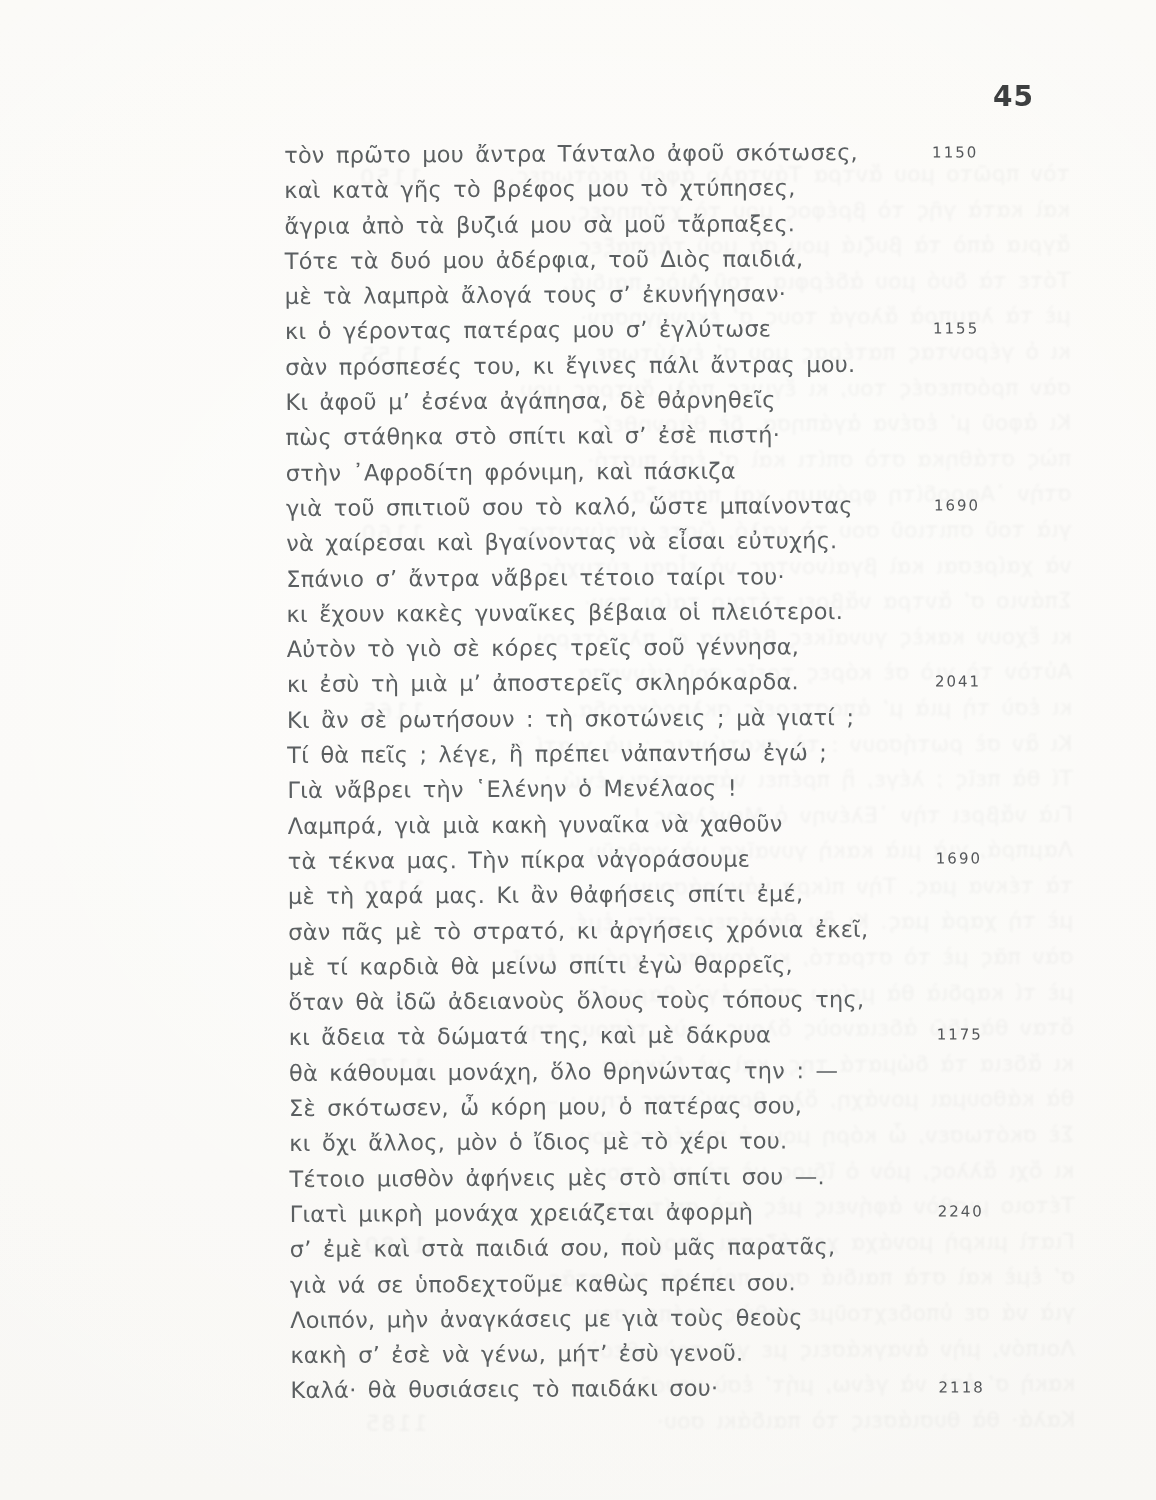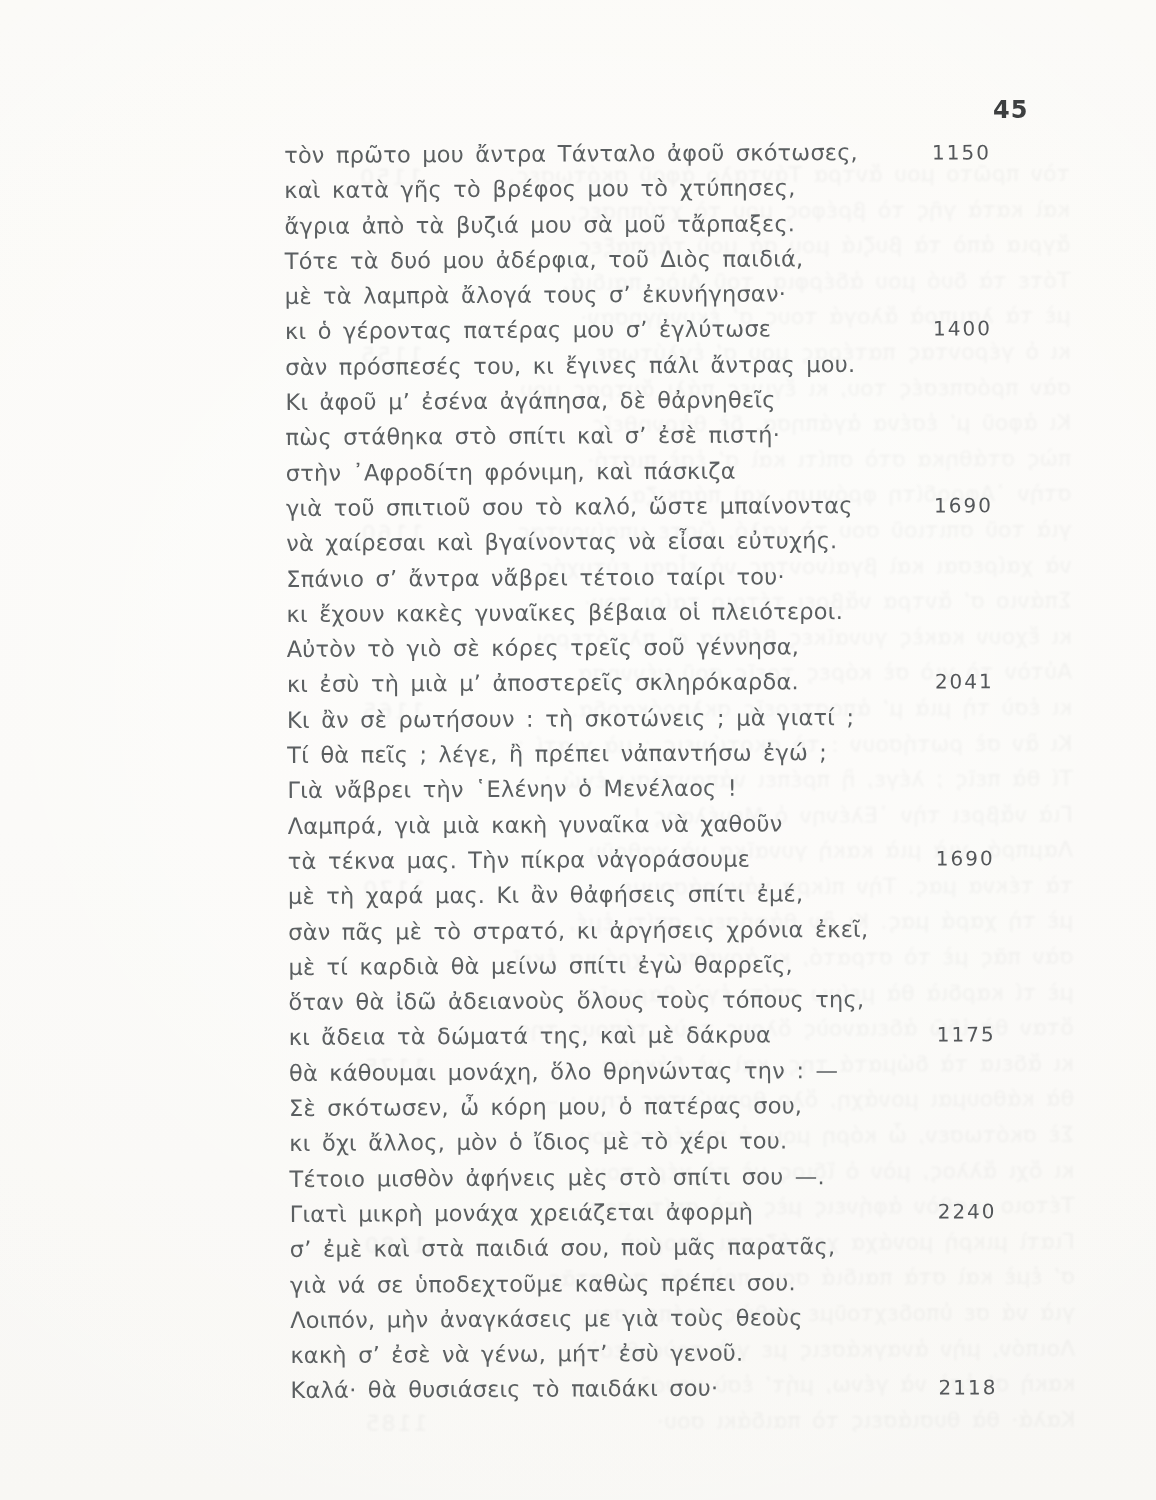--- a/index.html
+++ b/index.html
@@ -34,23 +34,23 @@
     color: #3e4a56;
     pointer-events: none;
     user-select: none;
   }
   .ghost .verse-row { height: 35.6px; line-height: 35.6px; }
   .ghost .verse-text { font-size: 22px; }
   .ghost .line-number { font-size: 22px; }
 
   .page-number {
     position: absolute;
-    top: 96px;
+    top: 80px;
     left: 993px;
-    font-size: 24px;
+    font-size: 28px;
     font-weight: 700;
     letter-spacing: 1px;
     color: #3d3f40;
   }
   .poem {
     position: absolute;
     top: 138px;
     left: 284px;
     width: 800px;
     transform: rotate(-0.3deg);
@@ -65,21 +65,21 @@
   .verse-text {
     font-size: 22.5px;
     color: #5b5f61;
     word-spacing: 4px;
     letter-spacing: 0.2px;
   }
   .line-number {
     position: absolute;
     left: 648px;
     top: 1px;
-    font-size: 20px;
+    font-size: 15px;
     color: #54575a;
     letter-spacing: 2px;
   }
 </style>
 </head>
 <body>
 
 <div class="page">
 
   <div class="ghost" aria-hidden="true">
@@ -122,21 +122,21 @@
     </div>
 
   <div class="page-number">45</div>
 
   <div class="poem">
       <div class="verse-row"><span class="verse-text">τὸν πρῶτο μου ἄντρα Τάνταλο ἀφοῦ σκότωσες,</span><span class="line-number">1150</span></div>
       <div class="verse-row"><span class="verse-text">καὶ κατὰ γῆς τὸ βρέφος μου τὸ χτύπησες,</span></div>
       <div class="verse-row"><span class="verse-text">ἄγρια ἀπὸ τὰ βυζιά μου σὰ μοῦ τἄρπαξες.</span></div>
       <div class="verse-row"><span class="verse-text">Τότε τὰ δυό μου ἀδέρφια, τοῦ Διὸς παιδιά,</span></div>
       <div class="verse-row"><span class="verse-text">μὲ τὰ λαμπρὰ ἄλογά τους σ’ ἐκυνήγησαν·</span></div>
-      <div class="verse-row"><span class="verse-text">κι ὁ γέροντας πατέρας μου σ’ ἐγλύτωσε</span><span class="line-number">1400</span></div>
+      <div class="verse-row"><span class="verse-text">κι ὁ γέροντας πατέρας μου σ’ ἐγλύτωσε</span><span class="line-number">1155</span></div>
       <div class="verse-row"><span class="verse-text">σὰν πρόσπεσές του, κι ἔγινες πάλι ἄντρας μου.</span></div>
       <div class="verse-row"><span class="verse-text">Κι ἀφοῦ μ’ ἐσένα ἀγάπησα, δὲ θἀρνηθεῖς</span></div>
       <div class="verse-row"><span class="verse-text">πὼς στάθηκα στὸ σπίτι καὶ σ’ ἐσὲ πιστή·</span></div>
       <div class="verse-row"><span class="verse-text">στὴν ᾿Αφροδίτη φρόνιμη, καὶ πάσκιζα</span></div>
       <div class="verse-row"><span class="verse-text">γιὰ τοῦ σπιτιοῦ σου τὸ καλό, ὥστε μπαίνοντας</span><span class="line-number">1690</span></div>
       <div class="verse-row"><span class="verse-text">νὰ χαίρεσαι καὶ βγαίνοντας νὰ εἶσαι εὐτυχής.</span></div>
       <div class="verse-row"><span class="verse-text">Σπάνιο σ’ ἄντρα νἄβρει τέτοιο ταίρι του·</span></div>
       <div class="verse-row"><span class="verse-text">κι ἔχουν κακὲς γυναῖκες βέβαια οἱ πλειότεροι.</span></div>
       <div class="verse-row"><span class="verse-text">Αὐτὸν τὸ γιὸ σὲ κόρες τρεῖς σοῦ γέννησα,</span></div>
       <div class="verse-row"><span class="verse-text">κι ἐσὺ τὴ μιὰ μ’ ἀποστερεῖς σκληρόκαρδα.</span><span class="line-number">2041</span></div>

